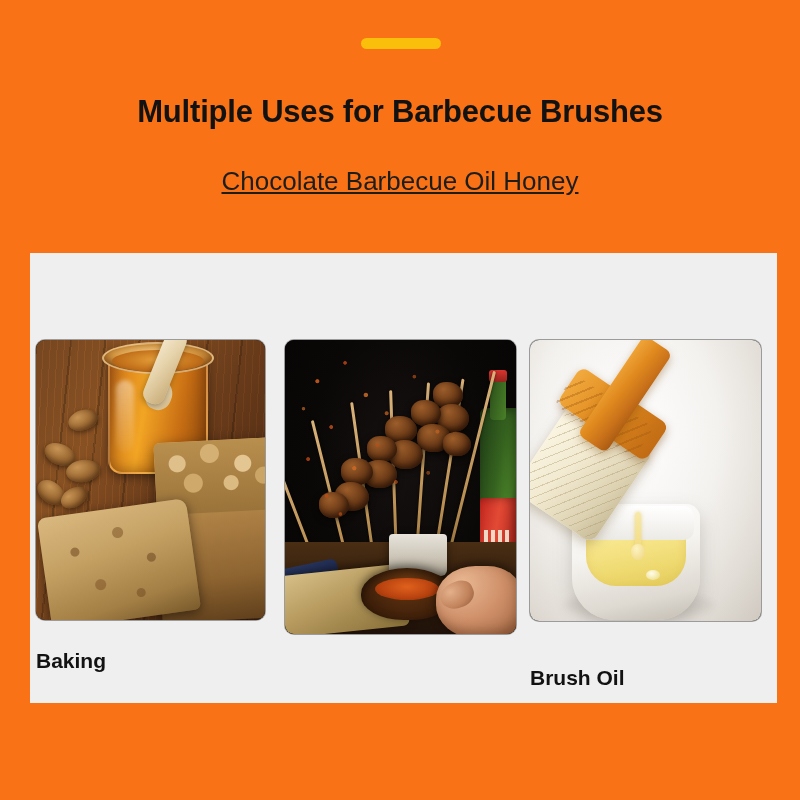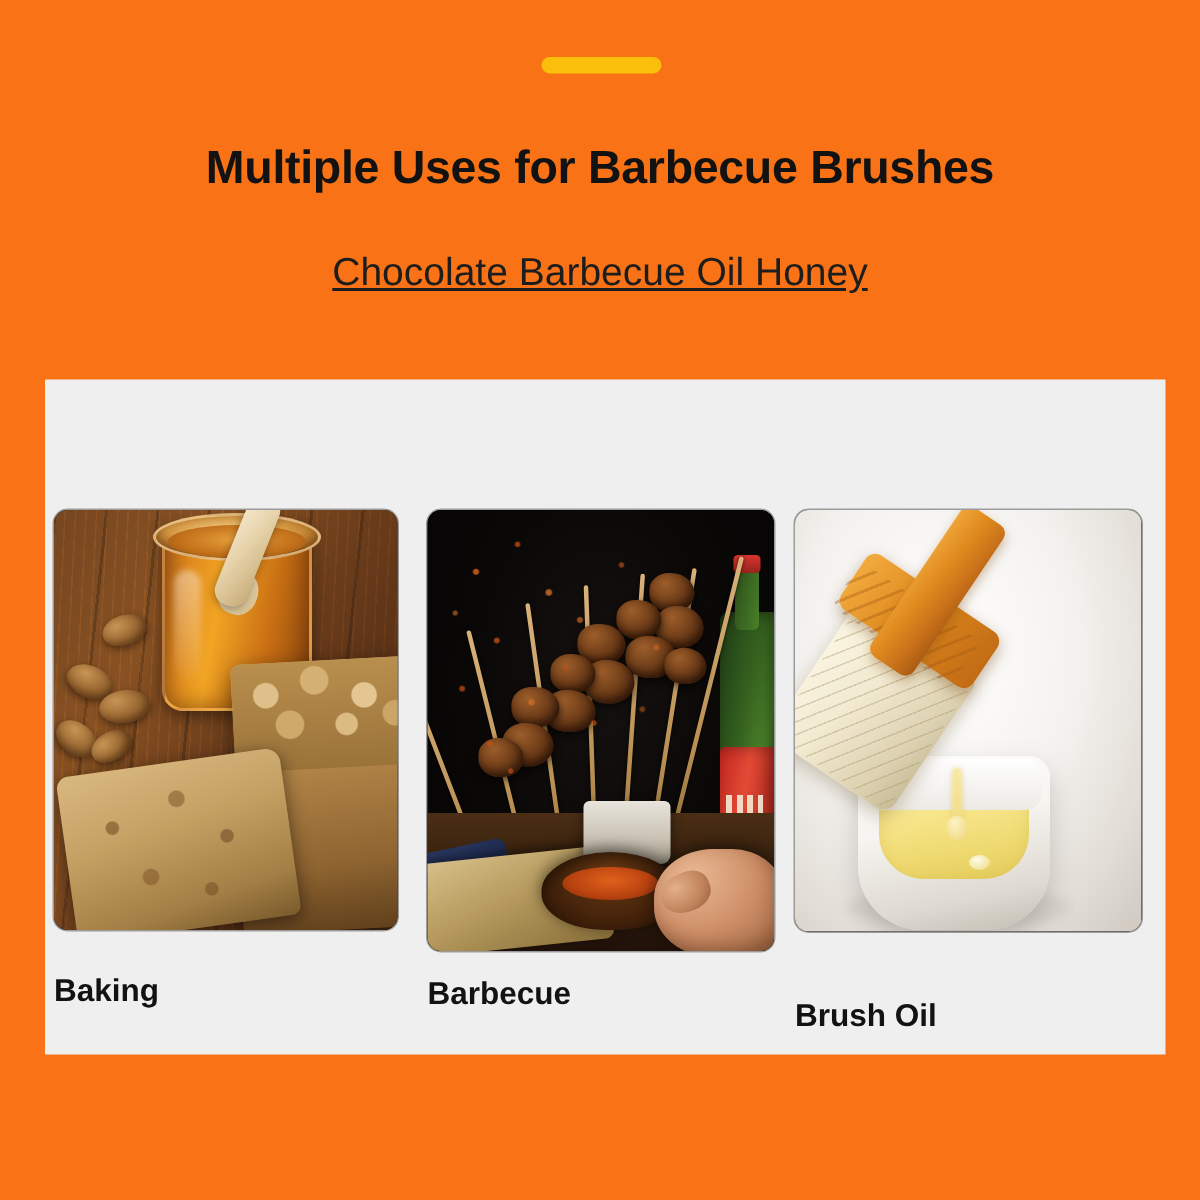--- a/index.html
+++ b/index.html
@@ -487,16 +487,15 @@
       <div class="p3-drip-bead"></div>
       <div class="p3-bristles"></div>
       <div class="p3-bristle-lines"></div>
       <div class="p3-ferrule"></div>
       <div class="p3-ferrule-ridges"></div>
       <div class="p3-handle"></div>
     </div>
   </div>
 
   <div class="caption cap-1">Baking</div>
-  <div class="caption cap-2">Barbecue</div>
   <div class="caption cap-3">Brush Oil</div>
 
 </div>
 
 </body></html>

